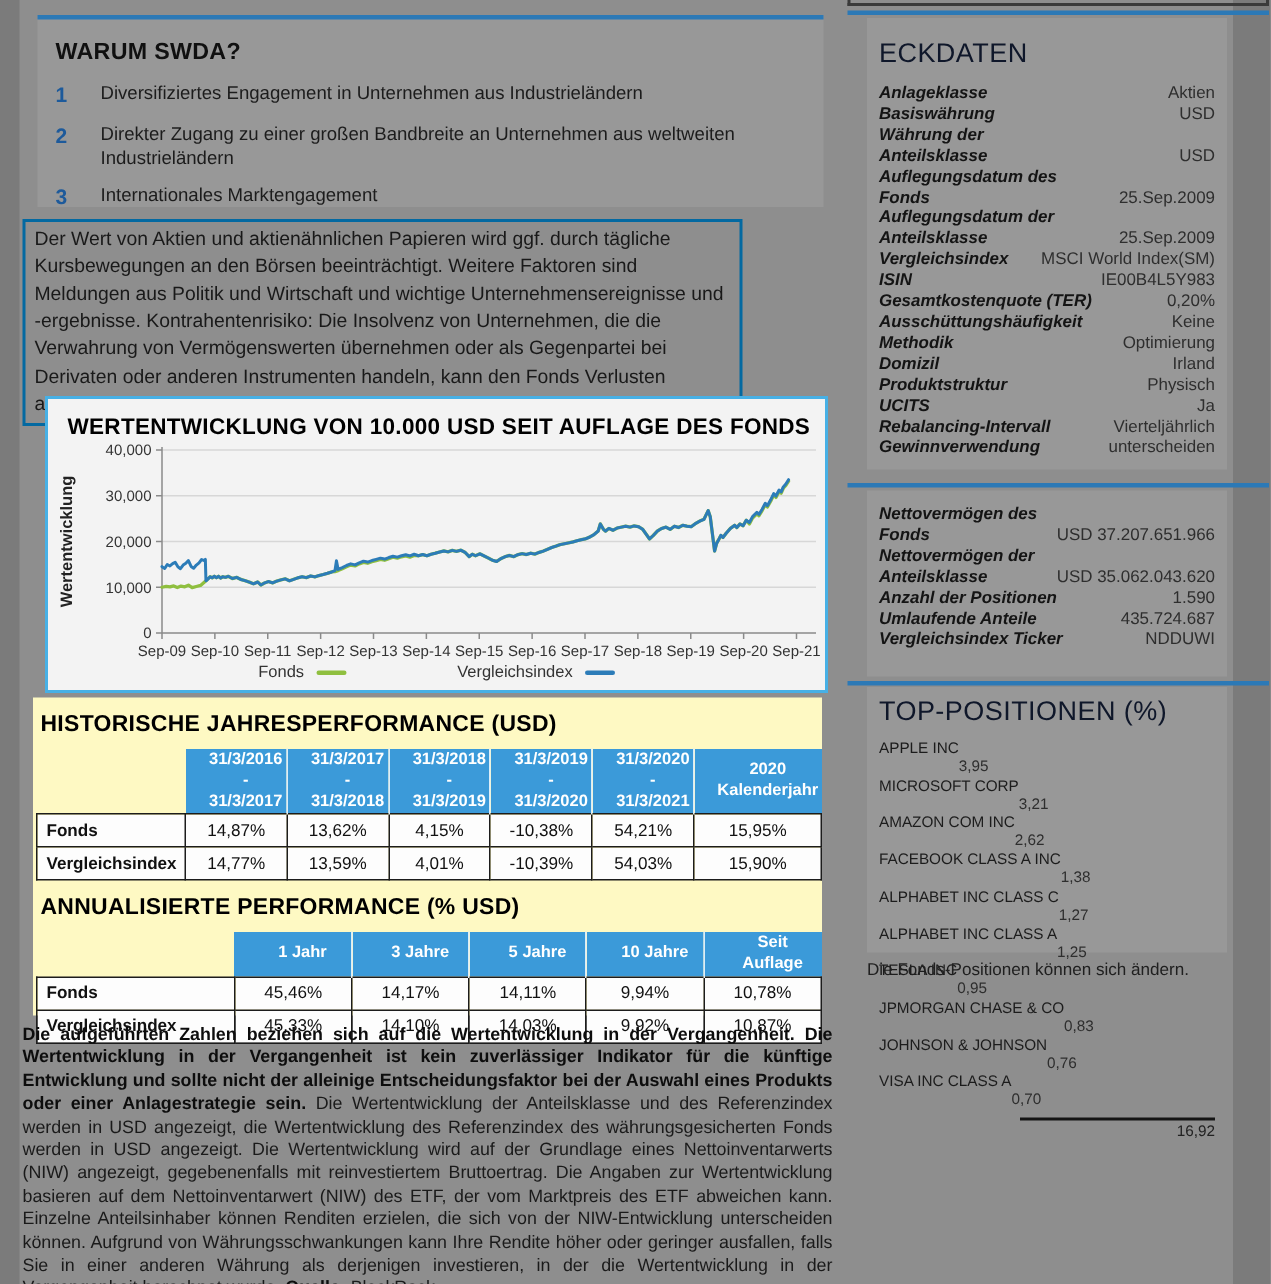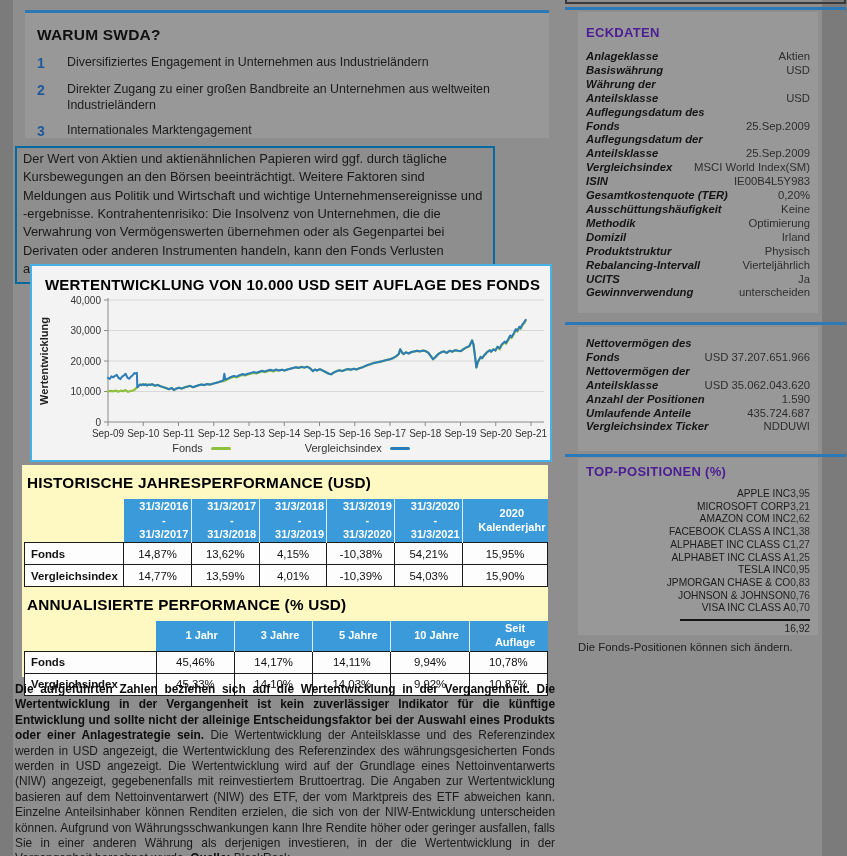--- a/index.html
+++ b/index.html
@@ -41,27 +41,27 @@
   .perf-table tbody td{text-align:center;font-size:11.4px;}
 
   
   .perfnote{position:absolute;left:15px;top:682px;width:540px;margin:0;font-size:11.9px;line-height:15.4px;text-align:justify;color:#1a1a1a;}
   .perfnote .b{font-weight:bold;color:#0d0d0d;}
 
   
   .cutline{position:absolute;left:565px;top:0;width:281px;height:4px;border-left:2px solid #3a3a3a;border-right:2px solid #3a3a3a;border-bottom:2px solid #3a3a3a;box-sizing:border-box;}
   .brule{position:absolute;left:565px;width:281px;height:3px;background:#2c79b6;}
   .rpanel{position:absolute;left:578px;width:240px;background:#989898;box-sizing:border-box;padding:8px 8px;}
-  .rpanel h2{margin:5px 0 10px 0;font-size:13px;font-weight:bold;letter-spacing:.3px;color:#4c1d95;}
+  .rpanel h2{margin:5px 0 10px 0;font-size:18px;font-weight:normal;letter-spacing:.3px;color:#0f172a;}
   .kv{display:flex;justify-content:space-between;align-items:flex-end;line-height:13.9px;font-size:11.3px;}
   .kv .k{font-weight:bold;white-space:pre-line;color:#141414;padding-right:6px;font-style:italic;}
   .kv .v{color:#2e2e2e;text-align:center;white-space:nowrap;}
-  .pos{display:flex;justify-content:flex-end;line-height:12.7px;font-size:10.2px;}
+  .pos{display:flex;justify-content:flex-start;line-height:12.7px;font-size:10.2px;}
   .pos .n{color:#1c1c1c;}
-  .pos .v{color:#2e2e2e;}
+  .pos .v{color:#2e2e2e;margin-top:12px;}
   .pos-rule{border-top:2px solid #141414;width:130px;margin:4px 0 2px auto;}
   .pos-total{text-align:right;font-size:10.2px;color:#222;}
   .posnote{position:absolute;left:578px;top:641px;margin:0;font-size:11.4px;color:#202020;}
 </style>
 </head>
 <body>
 
 <div class="page">
   <div class="edge l"></div>
   <div class="edge r"></div>
@@ -293,26 +293,26 @@
         </div>
         <div class="kv">
           <span class="k">Domizil</span>
           <span class="v">Irland</span>
         </div>
         <div class="kv">
           <span class="k">Produktstruktur</span>
           <span class="v">Physisch</span>
         </div>
         <div class="kv">
+          <span class="k">UCITS</span>
+          <span class="v">Ja</span>
+        </div>
+        <div class="kv">
           <span class="k">Rebalancing-Intervall</span>
           <span class="v">Vierteljährlich</span>
-        </div>
-        <div class="kv">
-          <span class="k">UCITS</span>
-          <span class="v">Ja</span>
         </div>
         <div class="kv">
           <span class="k">Gewinnverwendung</span>
           <span class="v">unterscheiden</span>
         </div>
       </div>
   </aside>
 
   <div class="brule" style="top:322px"></div>
   <aside class="rpanel" style="top:327px;height:124px;padding-top:10px">

